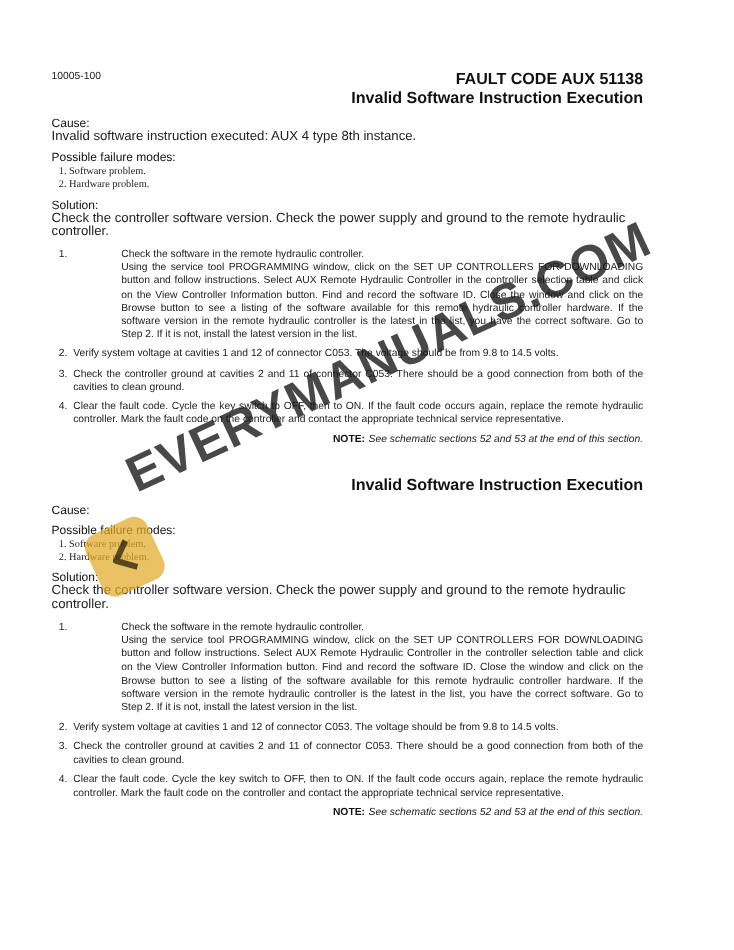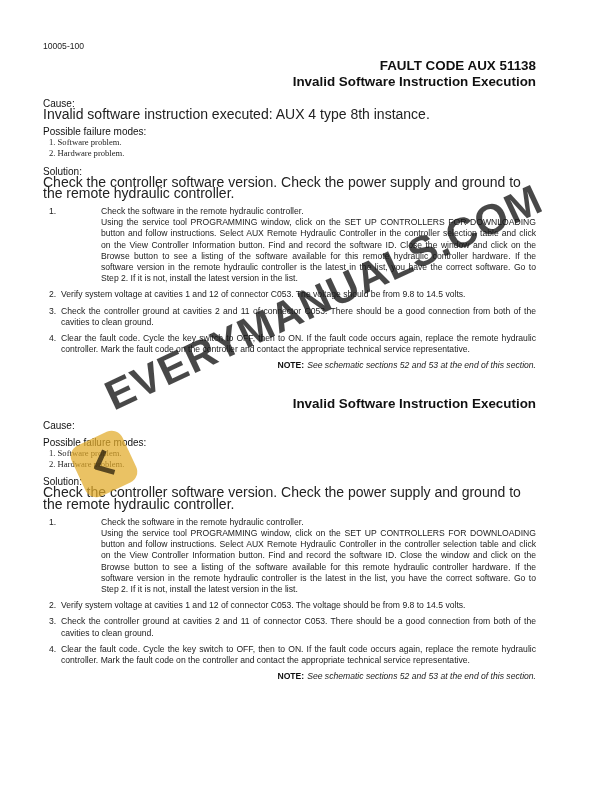--- a/index.html
+++ b/index.html
@@ -1,35 +1,35 @@
 <!DOCTYPE html>
 <html><head>
 <meta charset="utf-8">
 <style>
   html, body { margin: 0; padding: 0; background: #ffffff; }
   body {
     width: 612px; height: 792px; position: relative; overflow: hidden;
     font-family: "Liberation Sans", sans-serif; color: #1a1a1a;
   }
   .page-id {
-    position: absolute; left: 43px; top: 41px;
+    position: absolute; left: 43px; top: 58px;
     font-size: 8.6px; color: #222;
   }
   .fault {
     position: absolute; left: 43px; width: 493px;
   }
   .title {
     text-align: right; font-weight: bold; font-size: 13.4px;
     line-height: 16px; color: #111;
   }
   .label {
     font-weight: normal; font-size: 10px; line-height: 11px; color: #111;
   }
   .text {
-    font-size: 14px; line-height: 11.2px; color: #222;
+    font-size: 11px; line-height: 11.2px; color: #222;
   }
   .modes { margin: 0; padding: 0; list-style: none; }
   .modes li { font-size: 8.6px; line-height: 11.2px; padding-left: 6px; color: #222; font-family: Liberation Serif, serif; }
   .steps { margin: 0; padding: 0; list-style: none; }
   .steps li {
     position: relative; padding-left: 18px;
     font-size: 8.6px; line-height: 11.2px; text-align: justify; color: #222;
   }
   .steps .num { position: absolute; left: 6px; top: 0; }
   .steps .sub { display: block; margin-left: 40px; }

